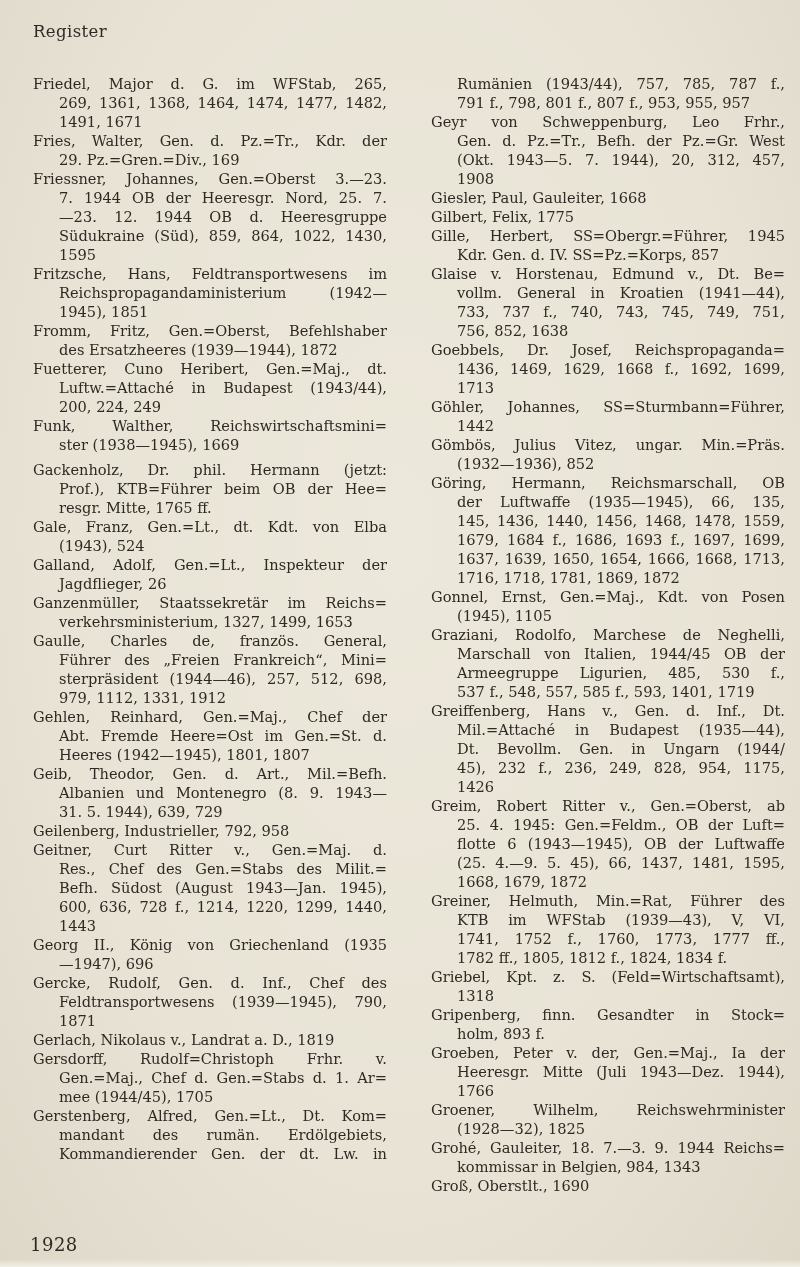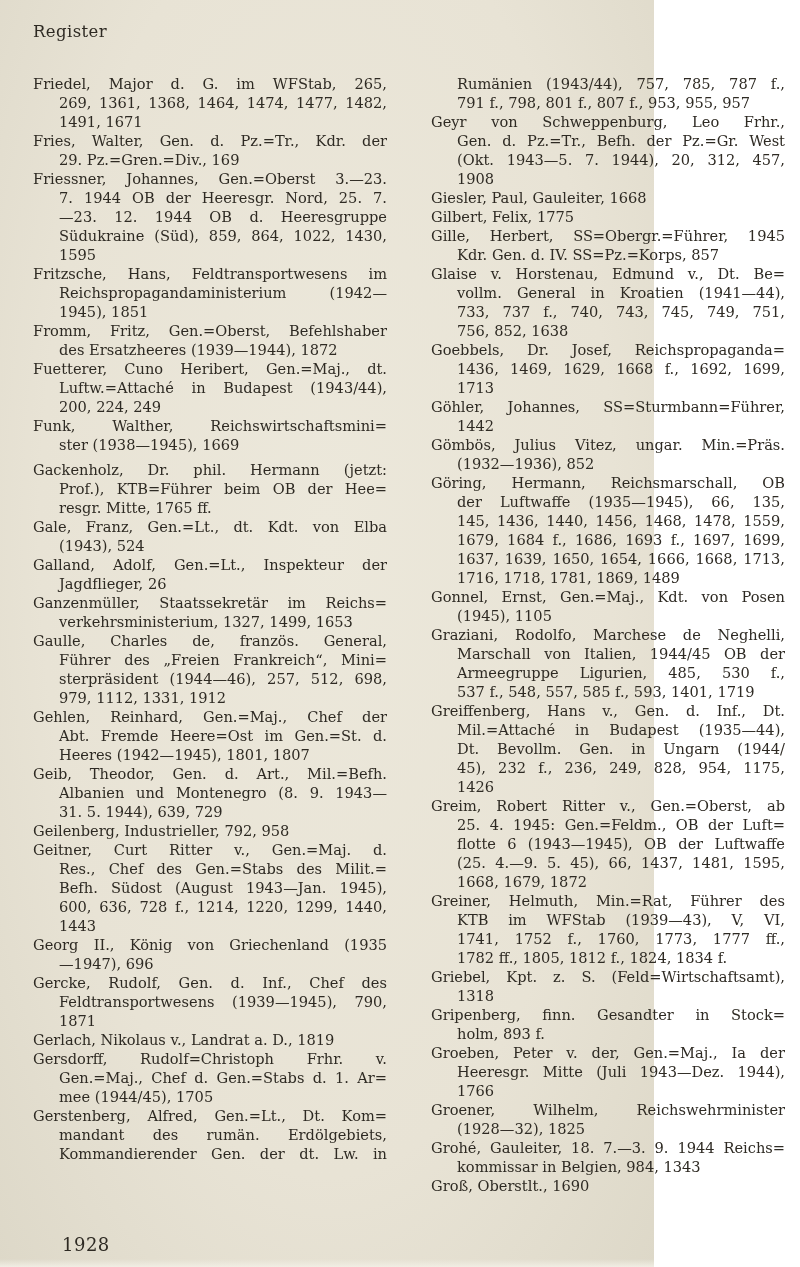--- a/index.html
+++ b/index.html
@@ -5,21 +5,21 @@
   html, body { margin: 0; padding: 0; }
   body {
     width: 800px;
     height: 1267px;
     overflow: hidden;
     font-family: "DejaVu Serif", serif;
     color: #2e2a23;
   }
   .page {
     position: relative;
-    width: 654px;
+    width: 800px;
     height: 1267px;
     background: radial-gradient(ellipse at 50% 42%, #ece8db 0%, #e8e3d5 62%, #ddd8c8 100%);
     text-decoration: underline;
   }
   .running-header {
     position: absolute;
     top: 22px;
     left: 33px;
     font-size: 16.5px;
     letter-spacing: 0.4px;
@@ -45,21 +45,20 @@
   .entry .line.first { padding-left: 0; }
   .entry.continuation .line.first { padding-left: 26px; }
   .entry .line:last-child { text-align-last: left; }
   .entry.justify-last .line:last-child { text-align-last: justify; }
   .page-number {
     position: absolute;
     left: 30px;
     bottom: 12px;
     font-size: 18px;
     letter-spacing: 0.5px;
-    margin-left: 32px;
   }
   .page-edge {
     position: absolute;
     left: 0; right: 0; bottom: 0;
     height: 8px;
     background: linear-gradient(to bottom, rgba(246,244,236,0), #f1eee4);
   }
 </style>
 </head>
 <body>
@@ -208,21 +207,21 @@
         <div class="entry">
           <div class="line first">Gömbös, Julius Vitez, ungar. Min.=Präs.</div>
           <div class="line">(1932—1936), 852</div>
         </div>
         <div class="entry">
           <div class="line first">Göring, Hermann, Reichsmarschall, OB</div>
           <div class="line">der Luftwaffe (1935—1945), 66, 135,</div>
           <div class="line">145, 1436, 1440, 1456, 1468, 1478, 1559,</div>
           <div class="line">1679, 1684 f., 1686, 1693 f., 1697, 1699,</div>
           <div class="line">1637, 1639, 1650, 1654, 1666, 1668, 1713,</div>
-          <div class="line">1716, 1718, 1781, 1869, 1489</div>
+          <div class="line">1716, 1718, 1781, 1869, 1872</div>
         </div>
         <div class="entry">
           <div class="line first">Gonnel, Ernst, Gen.=Maj., Kdt. von Posen</div>
           <div class="line">(1945), 1105</div>
         </div>
         <div class="entry">
           <div class="line first">Graziani, Rodolfo, Marchese de Neghelli,</div>
           <div class="line">Marschall von Italien, 1944/45 OB der</div>
           <div class="line">Armeegruppe Ligurien, 485, 530 f.,</div>
           <div class="line">537 f., 548, 557, 585 f., 593, 1401, 1719</div>

